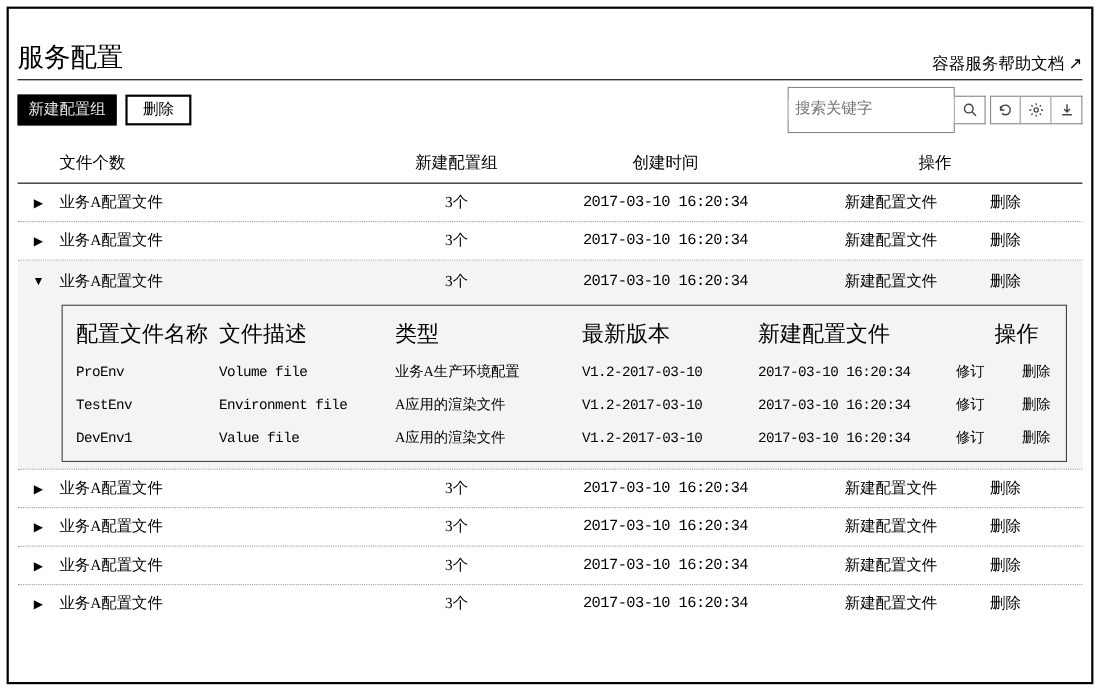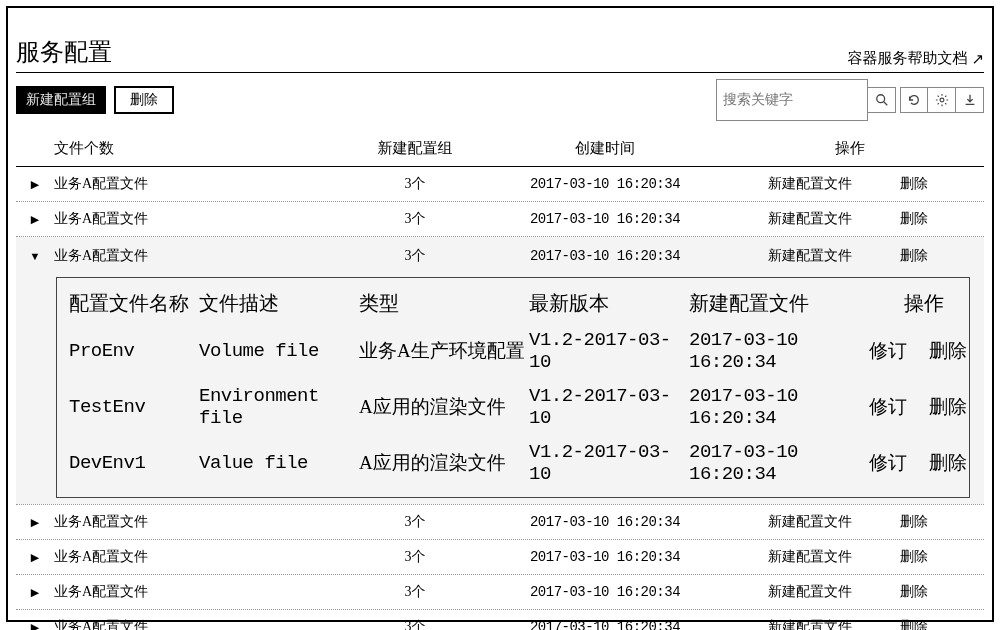--- a/index.html
+++ b/index.html
@@ -110,21 +110,21 @@
 .nested-container {
   border: 1px solid #444;
   margin: 4px 14px 4px 40px;
   padding: 6px 10px;
 }
 .nthead, .ntrow {
   display: grid;
   grid-template-columns: 130px 160px 170px 160px 180px 60px 50px;
   align-items: center;
   padding: 6px 2px;
-  font-size: 19px;
+  font-size: 13px;
 }
 .nthead { font-size: 20px; }
 .mono { font-family: "Courier New", monospace; letter-spacing: -0.5px; }
 .col-ops-head { text-align: center; grid-column: 6 / span 2; }
 .expanded-row-wrap { background: #f4f4f4; padding: 2px 0; }
 .group-name-cell { padding-left: 4px; }
 .thead .center.ops-head { text-align: center; }
 </style>
 </head>
 <body>

